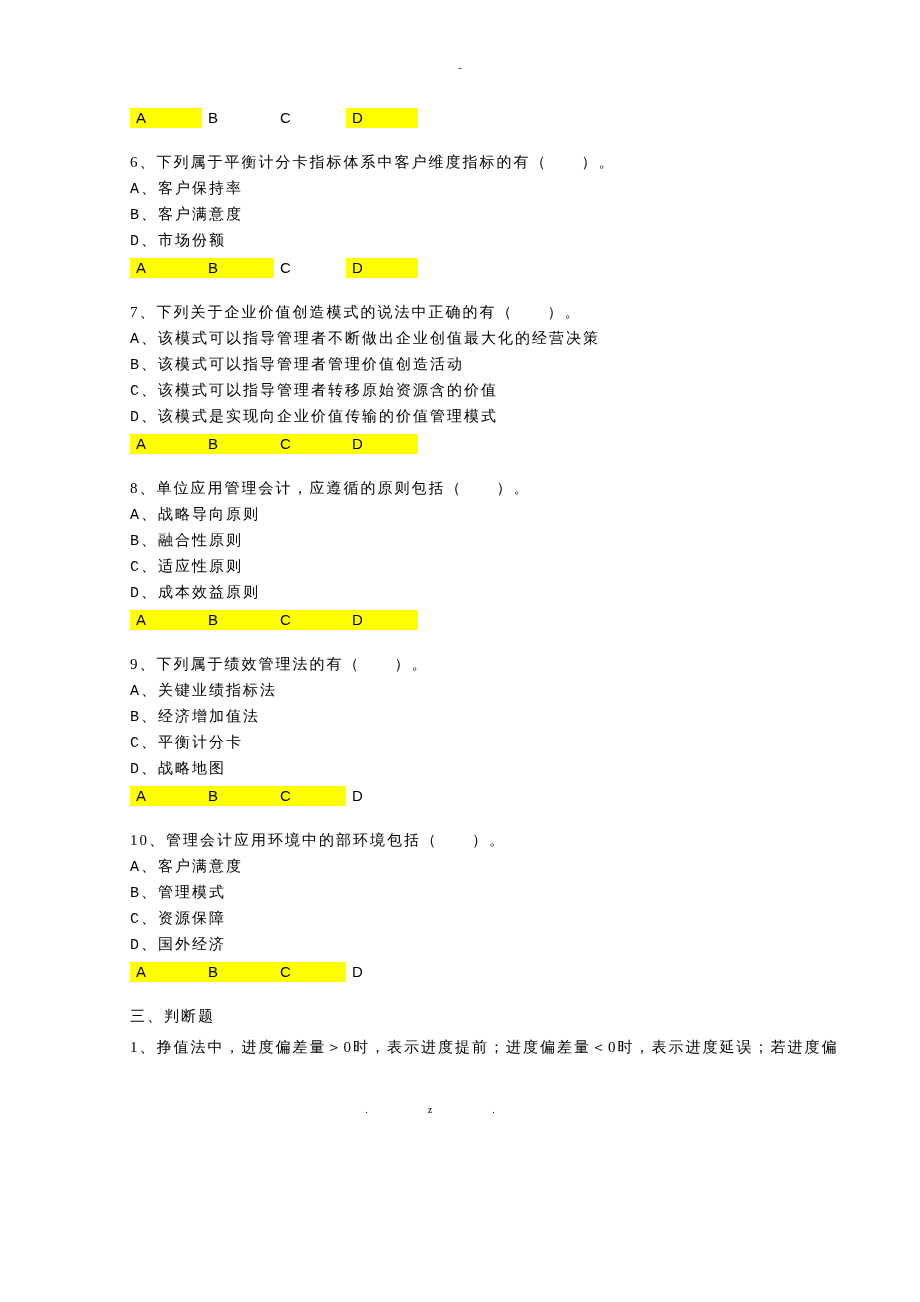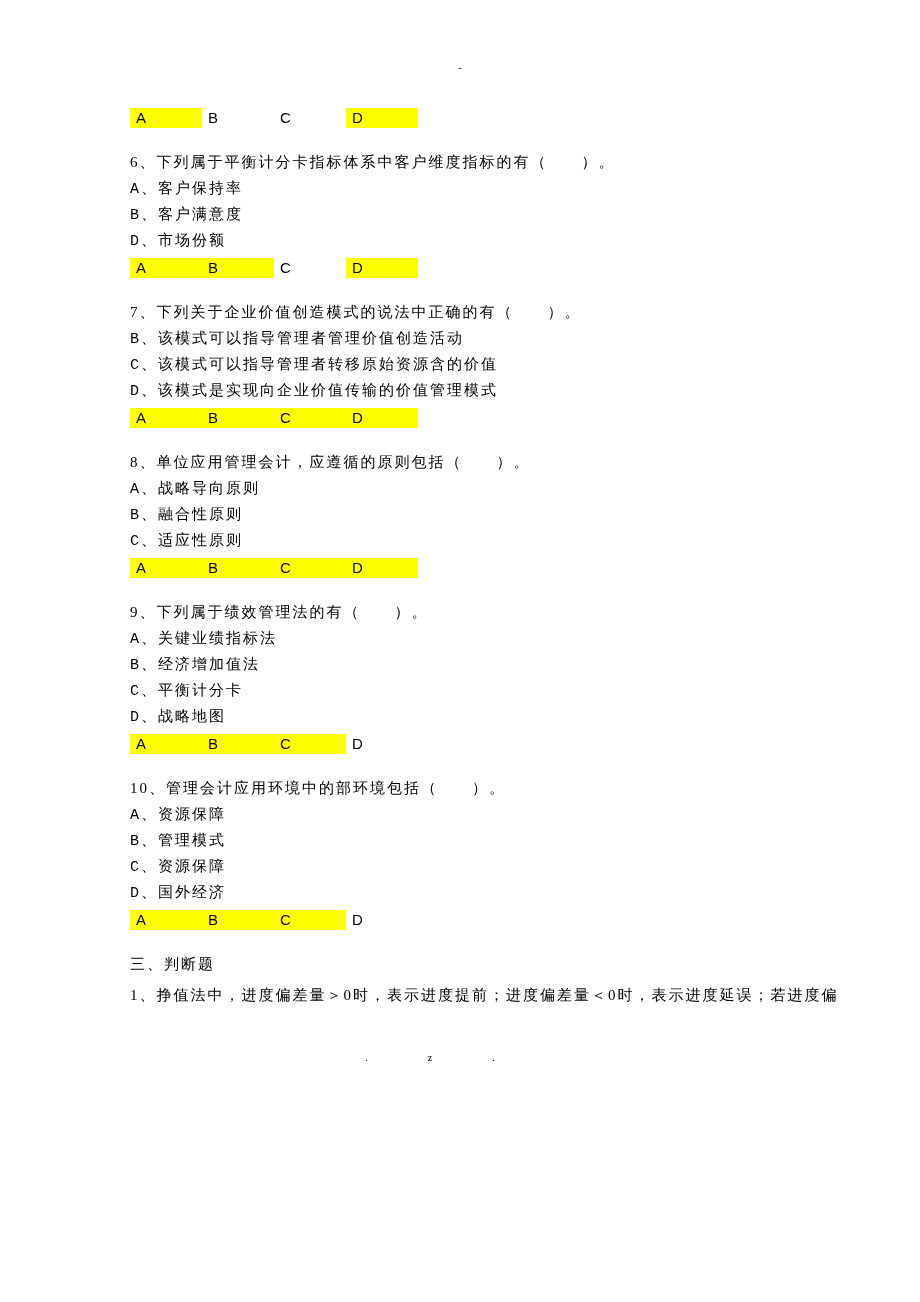--- a/index.html
+++ b/index.html
@@ -87,36 +87,38 @@
   <div class="answer-row">
     <div class="ans-cell hl">A</div>
     <div class="ans-cell hl">B</div>
     <div class="ans-cell">C</div>
     <div class="ans-cell hl">D</div>
   </div>
 </div>
 
 <div class="question-block">
   <div class="q-text">7、下列关于企业价值创造模式的说法中正确的有（　　）。</div>
+  <div class="q-option">A、该模式可以指导管理者不断做出企业创值最大化的经营决策</div>
   <div class="q-option">B、该模式可以指导管理者管理价值创造活动</div>
   <div class="q-option">C、该模式可以指导管理者转移原始资源含的价值</div>
   <div class="q-option">D、该模式是实现向企业价值传输的价值管理模式</div>
   <div class="answer-row">
     <div class="ans-cell hl">A</div>
     <div class="ans-cell hl">B</div>
     <div class="ans-cell hl">C</div>
     <div class="ans-cell hl">D</div>
   </div>
 </div>
 
 <div class="question-block">
   <div class="q-text">8、单位应用管理会计，应遵循的原则包括（　　）。</div>
   <div class="q-option">A、战略导向原则</div>
   <div class="q-option">B、融合性原则</div>
   <div class="q-option">C、适应性原则</div>
+  <div class="q-option">D、成本效益原则</div>
   <div class="answer-row">
     <div class="ans-cell hl">A</div>
     <div class="ans-cell hl">B</div>
     <div class="ans-cell hl">C</div>
     <div class="ans-cell hl">D</div>
   </div>
 </div>
 
 <div class="question-block">
   <div class="q-text">9、下列属于绩效管理法的有（　　）。</div>
@@ -127,21 +129,21 @@
   <div class="answer-row">
     <div class="ans-cell hl">A</div>
     <div class="ans-cell hl">B</div>
     <div class="ans-cell hl">C</div>
     <div class="ans-cell">D</div>
   </div>
 </div>
 
 <div class="question-block">
   <div class="q-text">10、管理会计应用环境中的部环境包括（　　）。</div>
-  <div class="q-option">A、资源保障</div>
+  <div class="q-option">A、客户满意度</div>
   <div class="q-option">B、管理模式</div>
   <div class="q-option">C、资源保障</div>
   <div class="q-option">D、国外经济</div>
   <div class="answer-row">
     <div class="ans-cell hl">A</div>
     <div class="ans-cell hl">B</div>
     <div class="ans-cell hl">C</div>
     <div class="ans-cell">D</div>
   </div>
 </div>

